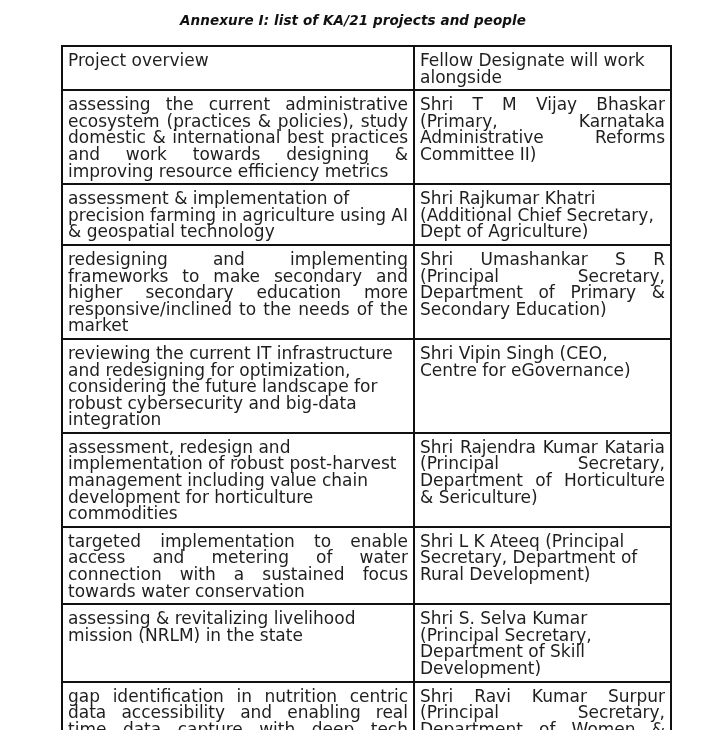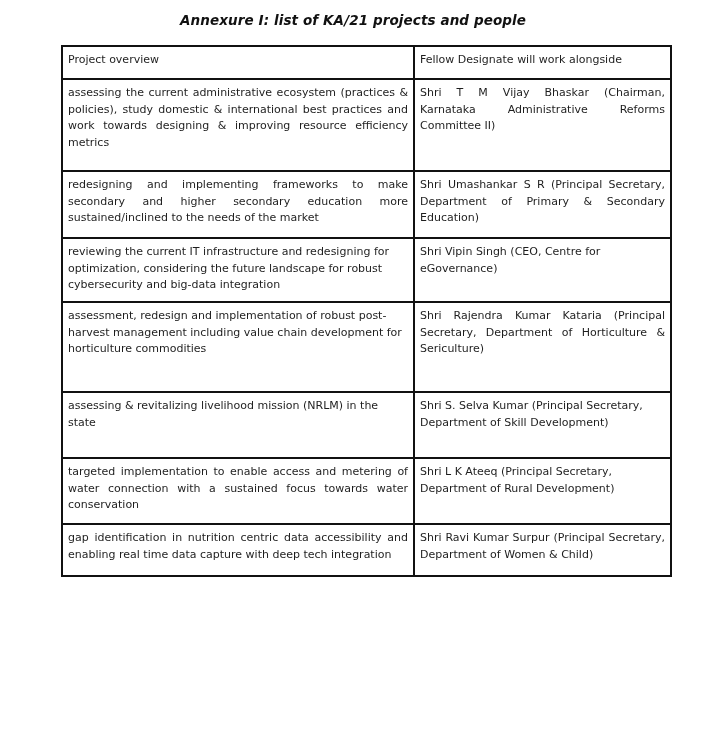--- a/index.html
+++ b/index.html
@@ -16,21 +16,21 @@
       position: absolute; left: 61px; top: 45px;
       width: 609px;
       border-collapse: collapse;
       table-layout: fixed;
       border: 2px solid #111;
     }
     table.annex td, table.annex th {
       border: 2px solid #111;
       vertical-align: top;
       padding: 5px 5px 4px 5px;
-      font-size: 11px;
+      font-size: 17px;
       line-height: 16.6px;
       font-weight: normal;
       text-align: left;
       color: #1e1e1e;
     }
     table.annex td.just { text-align: justify; text-align-last: left; }
     col.c1 { width: 352px; }
     col.c2 { width: 257px; }
     .hdr-row { height: 33px; }
   </style>
@@ -44,40 +44,44 @@
       <col class="c1">
       <col class="c2">
     </colgroup>
   <tbody>
       <tr class="hdr-row">
     <th>Project overview</th>
     <th>Fellow Designate will work alongside</th>
   </tr>
   <tr style="height:92px">
     <td class="just">assessing the current administrative ecosystem (practices &amp; policies), study domestic &amp; international best practices and work towards designing &amp; improving resource efficiency metrics</td>
-    <td class="just">Shri T M Vijay Bhaskar (Chairman, Karnataka Administrative Reforms Committee II)</td>
+    <td class="just">Shri T M Vijay Bhaskar (Primary, Karnataka Administrative Reforms Committee II)</td>
+  </tr>
+  <tr style="height:56px">
+    <td>assessment &amp; implementation of precision farming in agriculture using AI &amp; geospatial technology</td>
+    <td>Shri Rajkumar Khatri (Additional Chief Secretary, Dept of Agriculture)</td>
   </tr>
   <tr style="height:67px">
-    <td class="just">redesigning and implementing frameworks to make secondary and higher secondary education more sustained/inclined to the needs of the market</td>
+    <td class="just">redesigning and implementing frameworks to make secondary and higher secondary education more responsive/inclined to the needs of the market</td>
     <td class="just">Shri Umashankar S R (Principal Secretary, Department of Primary &amp; Secondary Education)</td>
   </tr>
   <tr style="height:64px">
     <td>reviewing the current IT infrastructure and redesigning for optimization, considering the future landscape for robust cybersecurity and big-data integration</td>
     <td>Shri Vipin Singh (CEO, Centre for eGovernance)</td>
   </tr>
   <tr style="height:90px">
     <td>assessment, redesign and implementation of robust post-harvest management including value chain development for horticulture commodities</td>
     <td class="just">Shri Rajendra Kumar Kataria (Principal Secretary, Department of Horticulture &amp; Sericulture)</td>
   </tr>
   <tr style="height:66px">
+    <td class="just">targeted implementation to enable access and metering of water connection with a sustained focus towards water conservation</td>
+    <td>Shri L K Ateeq (Principal Secretary, Department of Rural Development)</td>
+  </tr>
+  <tr style="height:66px">
     <td>assessing &amp; revitalizing livelihood mission (NRLM) in the state</td>
     <td>Shri S. Selva Kumar (Principal Secretary, Department of Skill Development)</td>
-  </tr>
-  <tr style="height:66px">
-    <td class="just">targeted implementation to enable access and metering of water connection with a sustained focus towards water conservation</td>
-    <td>Shri L K Ateeq (Principal Secretary, Department of Rural Development)</td>
   </tr>
   <tr style="height:52px">
     <td class="just">gap identification in nutrition centric data accessibility and enabling real time data capture with deep tech integration</td>
     <td class="just">Shri Ravi Kumar Surpur (Principal Secretary, Department of Women &amp; Child)</td>
   </tr>
 </tbody>
   </table>
 
 </body></html>

